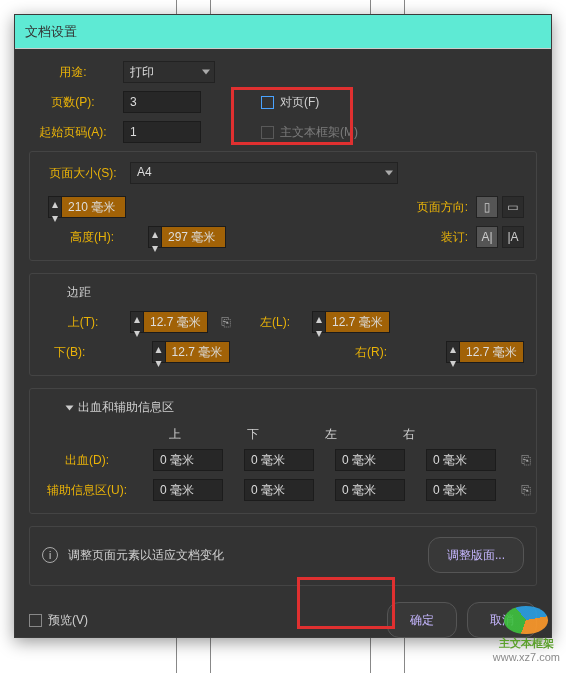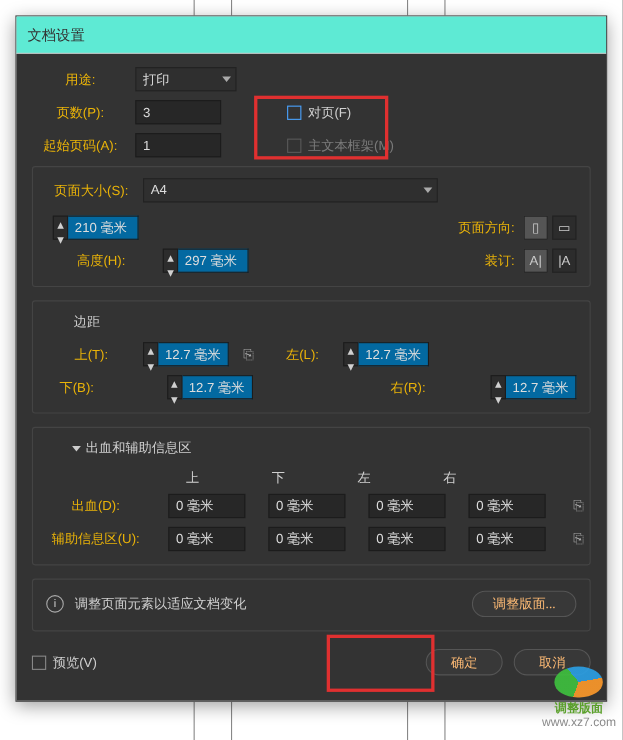--- a/index.html
+++ b/index.html
@@ -51,21 +51,21 @@
     background: #272727; border: 1px solid #1c1c1c; color:#ddd;
     height: 22px; padding: 2px 6px; display:flex; align-items:center;
   }
   .spinner { display:flex; height:22px; }
   .spinner .btns {
     width:14px; background:#2c2c2c; border:1px solid #1c1c1c;
     display:flex; flex-direction:column;
   }
   .spinner .btns div { flex:1; display:flex; align-items:center; justify-content:center; }
   .spinner .val {
-    background:#0369a1; border:1px solid #1c1c1c; border-left:none; color:#ddd;
+    background:#a16207; border:1px solid #1c1c1c; border-left:none; color:#ddd;
     padding:2px 6px; display:flex; align-items:flex-start; min-width:64px;
   }
   .checkbox {
     width:13px; height:13px; border:1px solid #888; background:#333;
     display:inline-block; margin-right:6px; flex-shrink:0;
   }
   .checkbox.blue { border-color:#4aa3ff; }
   .red-box {
     position:absolute; border:3px solid #e03030;
   }
@@ -74,22 +74,22 @@
   }
   .sec-title { margin-bottom:10px; display:flex; align-items:center; gap:6px;margin-left:25px; }
   .icon-btn {
     width:22px; height:22px; background:#2c2c2c; border:1px solid #222;
     display:flex; align-items:center; justify-content:center; color:#ccc;
   }
   .icon-btn.active { background:#555; }
   .link-icon { width:18px; display:flex; align-items:center; justify-content:center; color:#aaa; }
   .btn {
     background:#383838; border:1px solid #555; border-radius:12px;
-    color:#fdba74; height:24px; padding:0 18px; display:inline-flex;
-    align-items:center; justify-content:center; cursor:pointer;font-family:Liberation Serif, serif;
+    color:#c4b5fd; height:36px; padding:0 18px; display:inline-flex;
+    align-items:center; justify-content:center; cursor:pointer;
   }
   .btn.primary { min-width:70px; }
   .info-icon {
     width:16px; height:16px; border:1px solid #aaa; border-radius:50%;
     display:flex; align-items:center; justify-content:center; font-size:10px;
   }
   .watermark {
     position:absolute; right:6px; bottom:10px; text-align:center;
     font-size:11px; color:#8a8a8a;
   }
@@ -305,15 +305,15 @@
       <div style="width:10px"></div>
       <div class="btn primary">取消</div>
     </div>
 
     <div class="red-box" style="left:282px; top:528px; width:98px; height:52px;"></div>
   </div>
 </div>
 
 <div class="watermark">
   <div class="logo"></div>
-  <div style="color:#5aa02a;font-weight:bold">调整版面</div>
+  <div style="color:#5aa02a;font-weight:bold">主文本框架</div>
   <div>www.xz7.com</div>
 </div>
 
 </body></html>

